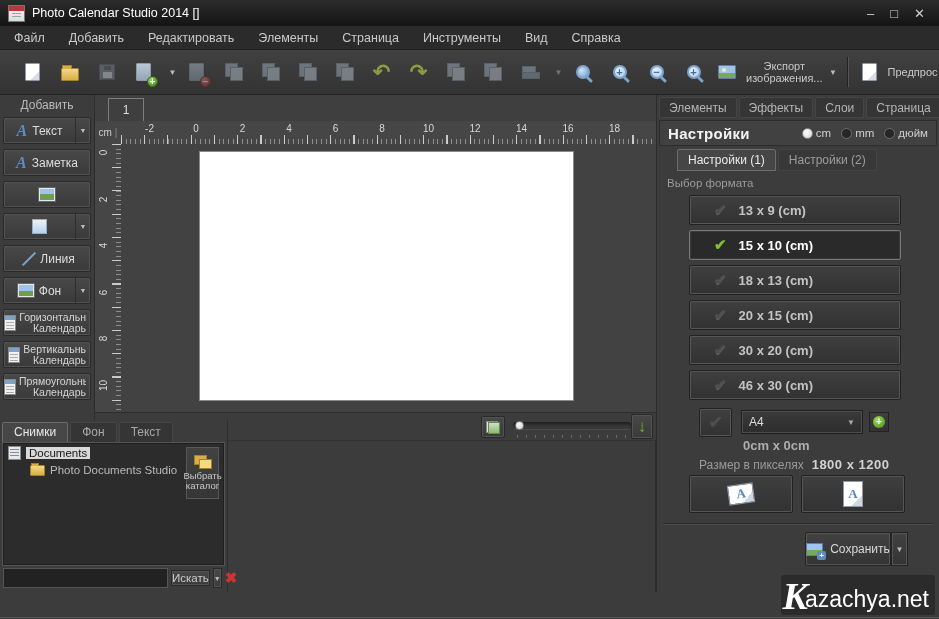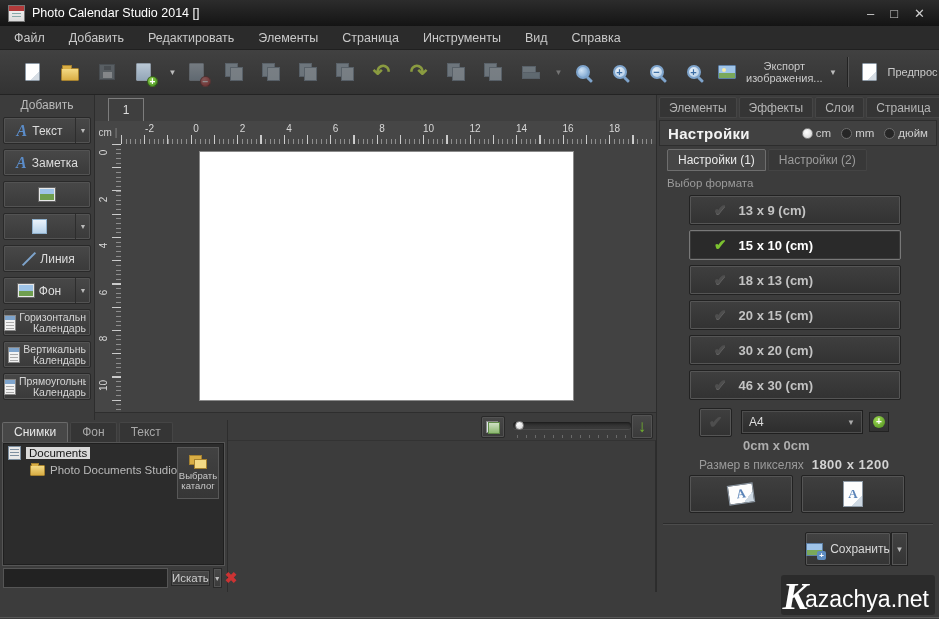--- a/index.html
+++ b/index.html
@@ -130,21 +130,21 @@
   .tree-box { position:absolute; left:3px; right:3px; top:23px; height:122px; background:#2c2c2c;
     border:1px solid #1f1f1f; box-shadow:0 0 0 1px #555; overflow:hidden; }
   .tree-row { display:flex; align-items:center; gap:5px; height:17px; font-size:11.5px; padding-left:4px; color:#b9b9b9; white-space:nowrap; }
   .tree-row.sel .lbl { background:#d9d9d9; color:#151515; padding:0 3px; }
   .tree-row.child { padding-left:26px; }
   .ic-doc { width:13px; height:14px; background:#e8e8e8; border:1px solid #7d8fa0; position:relative; flex:0 0 auto; }
   .ic-doc::before { content:''; position:absolute; left:1px; top:2px; right:1px; bottom:1px;
     background:repeating-linear-gradient(#7d8fa0 0 1px, transparent 1px 3px); }
   .ic-folder-sm { width:15px; height:11px; background:linear-gradient(#f3d984,#d9ae45); border:1px solid #a5812f; border-radius:1px; position:relative; flex:0 0 auto; margin-top:2px; }
   .ic-folder-sm::before { content:''; position:absolute; left:0; top:-3px; width:6px; height:2px; background:#d9ae45; border:1px solid #a5812f; border-bottom:none; }
-  .choose-dir { position:absolute; right:4px; top:3px; width:42px; height:52px; background:linear-gradient(#424242,#363636);
+  .choose-dir { position:absolute; right:4px; top:3px; width:33px; height:52px; background:linear-gradient(#424242,#363636);
     border:1px solid #585858; display:flex; flex-direction:column; align-items:center; justify-content:center; gap:2px; }
   .choose-dir .txt { font-size:9.5px; line-height:10px; color:#c9c9c9; text-align:center; }
   .ic-folders { width:18px; height:14px; position:relative; }
   .ic-folders::before { content:''; position:absolute; left:0; top:0; width:11px; height:8px; background:#d9ae45; border:1px solid #a5812f; }
   .ic-folders::after { content:''; position:absolute; right:0; bottom:0; width:11px; height:8px; background:#f3d984; border:1px solid #a5812f; }
   .search-row { position:absolute; left:3px; right:3px; bottom:3px; height:22px; display:flex; align-items:center; gap:3px; }
   .search-input { flex:1; height:20px; background:#222; border:1px solid #555; color:#ddd; font-size:12px; padding:0 4px; font-family:"Liberation Sans",sans-serif; }
   .search-btn { width:56px; height:16px; background:linear-gradient(#484848,#3a3a3a); border:1px solid #292929;
     box-shadow:inset 0 0 0 1px #535353; color:#ccc; font-size:11.5px; display:flex; align-items:center; justify-content:center; }
   .mini-drop { width:16px; height:20px; background:linear-gradient(#484848,#3a3a3a); border:1px solid #292929;
@@ -154,21 +154,21 @@
   
   .right-panel { position:absolute; left:656px; top:95px; width:283px; height:497px; background:#3c3c3c; border-left:1px solid #2c2c2c; }
   .rp-tabs { position:absolute; left:2px; top:2px; right:0; height:21px; display:flex; gap:2px; }
   .rp-tab { padding:3px 9px; font-size:12px; color:#b5b5b5; background:#353535; border:1px solid #454545; border-radius:2px 2px 0 0; white-space:nowrap; }
   .rp-header { position:absolute; left:2px; right:2px; top:25px; height:26px; background:#414141;
     border:1px solid #2d2d2d; display:flex; align-items:center; padding:0 8px; }
   .rp-title { font-size:15px; font-weight:bold; color:#f2f2f2; letter-spacing:.3px; }
   .units { margin-left:auto; display:flex; align-items:center; gap:10px; font-size:11.5px; color:#cfcfcf; }
   .radio { width:11px; height:11px; border-radius:50%; background:#262626; border:1px solid #6e6e6e; display:inline-block; vertical-align:-2px; margin-right:3px; }
   .radio.on { background:radial-gradient(circle at 40% 35%, #fff,#d0d0d0); border-color:#888; }
-  .rp-subtabs { position:absolute; left:10px; top:54px; display:flex; gap:2px; }
+  .rp-subtabs { position:absolute; left:20px; top:54px; display:flex; gap:2px; }
   .rp-subtab { padding:3px 10px; font-size:12px; color:#9c9c9c; background:#383838; border:1px solid #444; border-radius:2px 2px 0 0; }
   .rp-subtab.active { background:#464646; border-color:#6e6e6e; color:#eaeaea; }
   .format-label { position:absolute; left:10px; top:82px; font-size:11.5px; color:#9b9b9b; }
   .fmt { position:absolute; left:32px; width:212px; height:30px; background:linear-gradient(#3f3f3f,#323232);
     border:1px solid #222; box-shadow:inset 0 0 0 1px #555; border-radius:2px;
     display:flex; align-items:center; gap:12px; padding-left:24px; font-size:13px; font-weight:bold; color:#c3c3c3; }
   .fmt .chk { font-size:15px; color:#4e4e4e; text-shadow:0 1px 0 #666; }
   .fmt.sel { background:#2a2a2a; border-color:#787878; box-shadow:inset 0 0 0 1px #3a3a3a; color:#fff; }
   .fmt.sel .chk { color:#7cc230; text-shadow:none; }
   .custom-check { position:absolute; left:42px; top:313px; width:33px; height:29px; background:linear-gradient(#3f3f3f,#323232);

